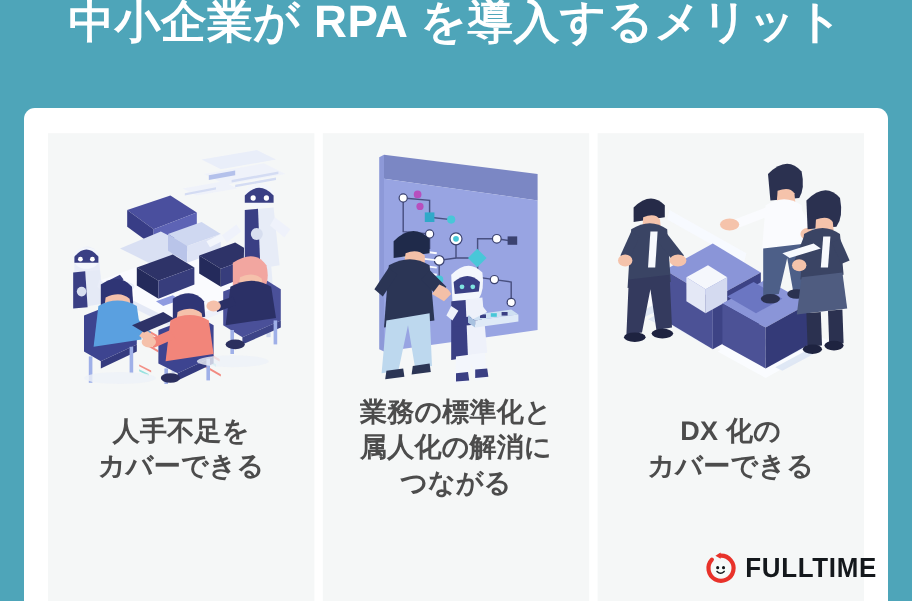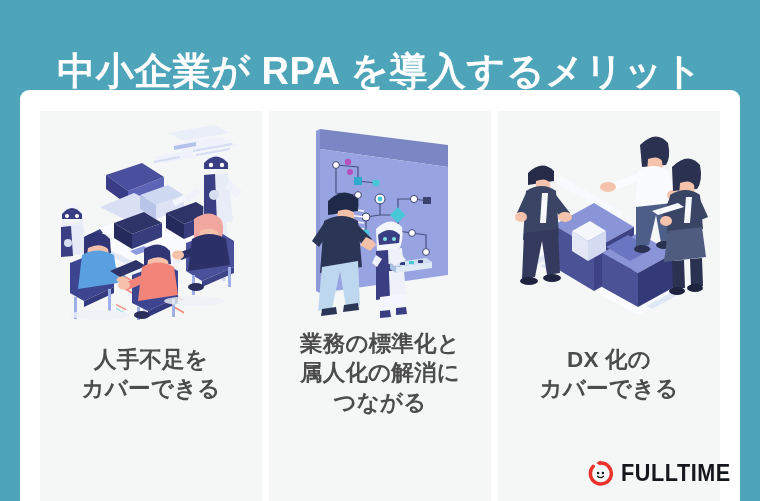--- a/index.html
+++ b/index.html
@@ -8,21 +8,21 @@
     overflow: hidden;
     font-family: "Liberation Sans", "DejaVu Sans", sans-serif;
   }
   body { background: #4ea5b9; position: relative; }
 
   
   .title-bar {
     position: absolute;
     left: 0; top: 0;
     width: 760px; height: 90px;
-    display: flex; align-items: flex-end; justify-content: center;
+    display: flex; align-items: flex-start; justify-content: center;
   }
   .title-text {
     color: #ffffff;
     font-size: 38px;
     font-weight: bold;
     letter-spacing: 0.5px;
     line-height: 1;
     white-space: nowrap;
     text-align: center;
   }

